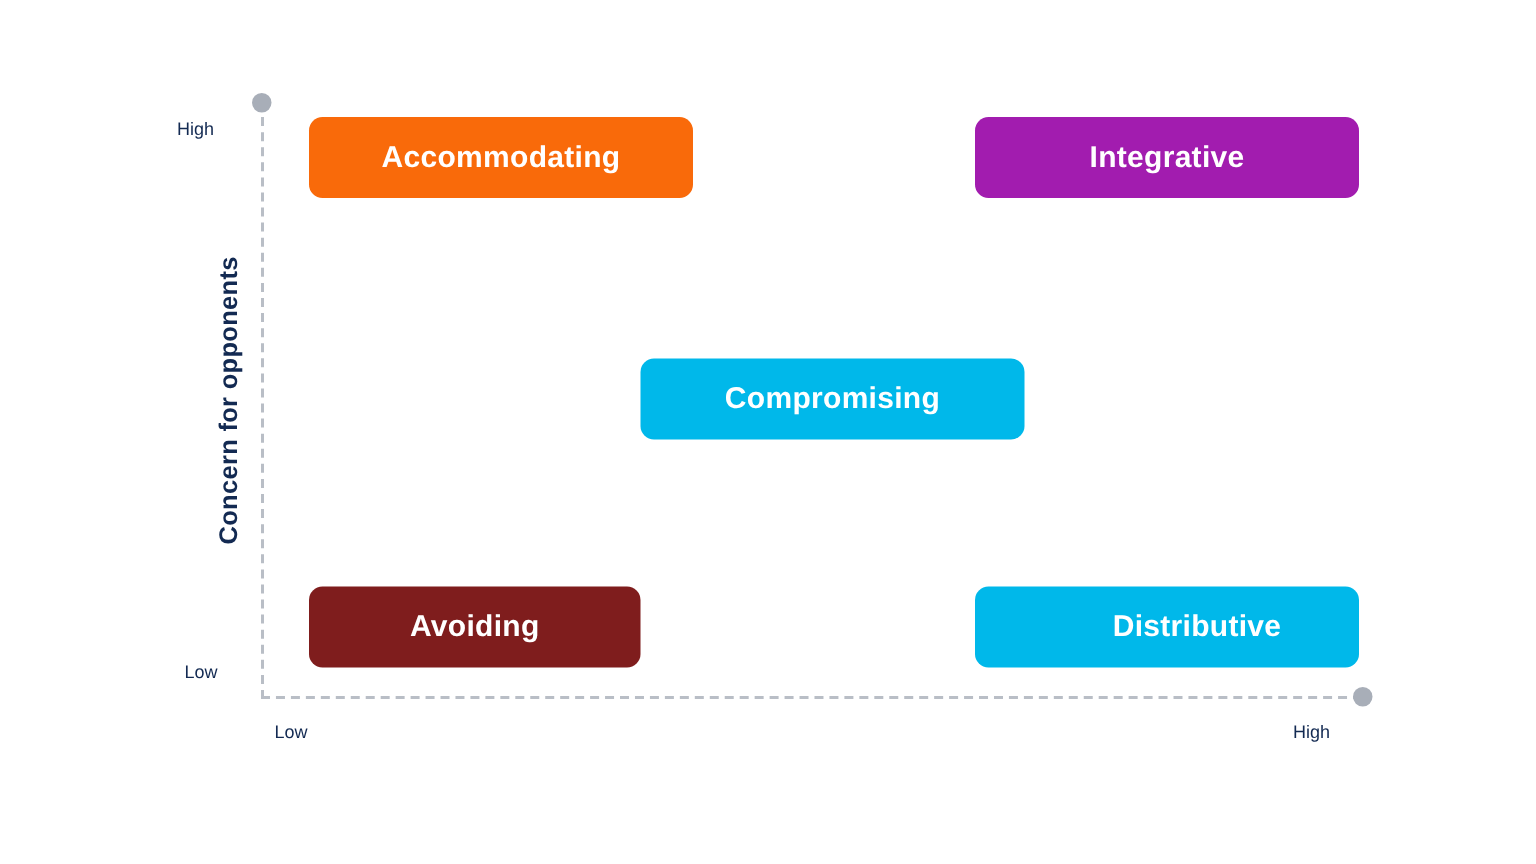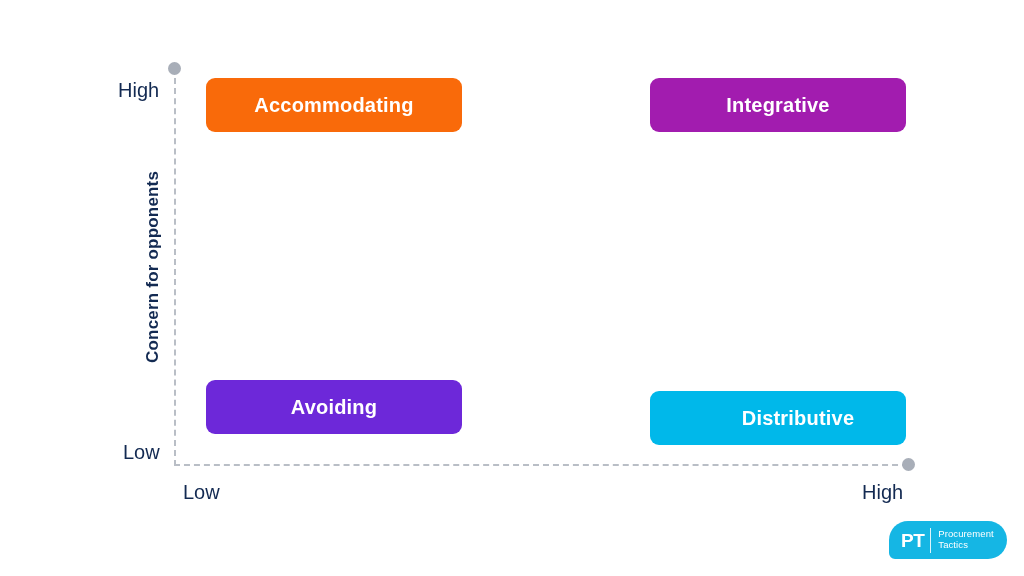--- a/index.html
+++ b/index.html
@@ -70,21 +70,21 @@
     left: 0;
     top: 487px;
     width: 1024px;
     text-align: center;
   }
 
   
   .tick {
     position: absolute;
     color: #132a52;
-    font-size: 20px;
+    font-size: 12px;
     white-space: nowrap;
   }
   .tick-y-high { left: 118px; top: 79px; }
   .tick-y-low  { left: 123px; top: 441px; }
   .tick-x-low  { left: 183px; top: 481px; }
   .tick-x-high { left: 862px; top: 481px; }
 
   
   .style-box {
     position: absolute;
@@ -105,22 +105,22 @@
   }
   .box-integrative {
     left: 650px;  top: 78px;  width: 256px; height: 54px;
     background: #a21caf;
   }
   .box-compromising {
     left: 427px;  top: 239px; width: 256px; height: 54px;
     background: #00b8ea;
   }
   .box-avoiding {
-    left: 206px;  top: 380px; width: 256px; height: 54px;
-    background: #6d28d9;
+    left: 206px;  top: 391px; width: 221px; height: 54px;
+    background: #7f1d1d;
   }
   .box-distributive {
     left: 650px;  top: 391px; width: 256px; height: 54px;
     background: #00b8ea;
     padding-left: 40px;
   }
 
   
   .logo {
     position: absolute;
@@ -176,27 +176,20 @@
 
   <div class="tick tick-y-high">High</div>
   <div class="tick tick-y-low">Low</div>
   <div class="tick tick-x-low">Low</div>
   <div class="tick tick-x-high">High</div>
 
   <div class="style-box box-accommodating">Accommodating</div>
 
   <div class="style-box box-integrative">Integrative</div>
 
+  <div class="style-box box-compromising">Compromising</div>
 
   <div class="style-box box-avoiding">Avoiding</div>
 
   <div class="style-box box-distributive">Distributive</div>
 
-  <div class="logo">
-    <div class="logo-mark">PT</div>
-    <div class="logo-divider"></div>
-    <div class="logo-words">
-      <span>Procurement</span>
-      <span>Tactics</span>
-    </div>
-  </div>
 
 </div>
 
 </body></html>

